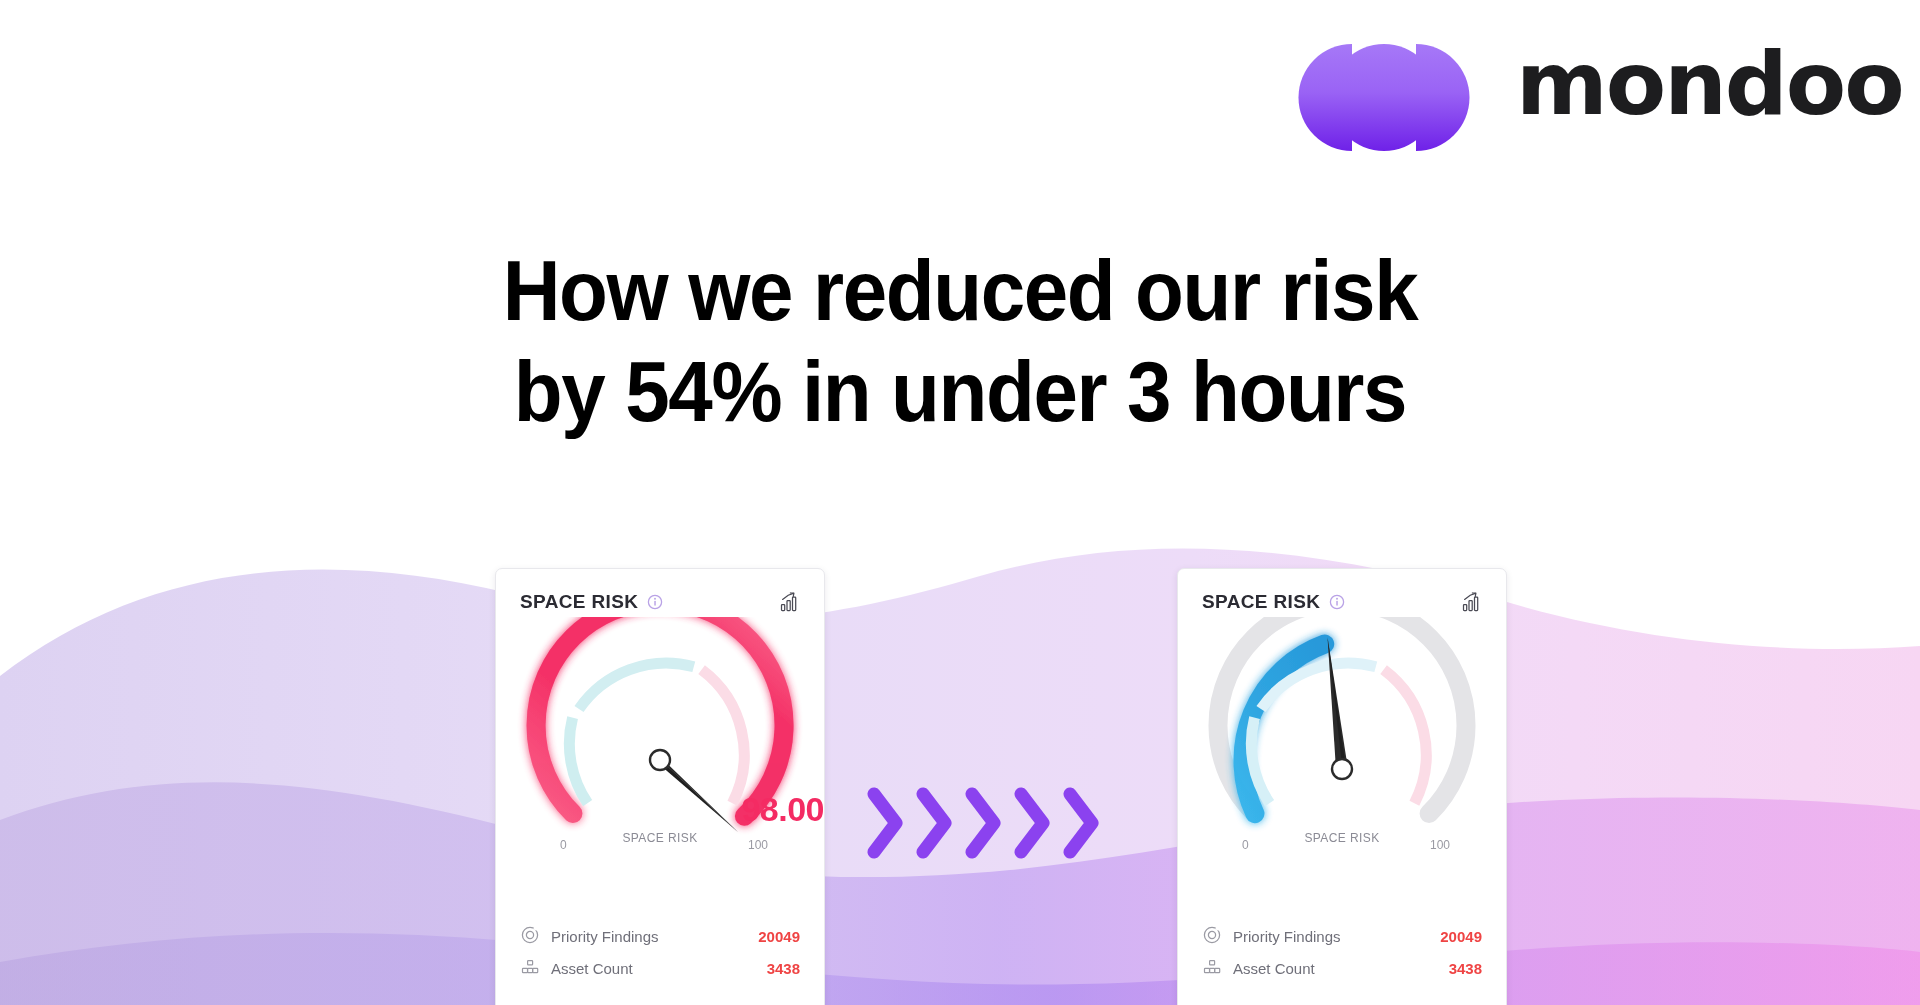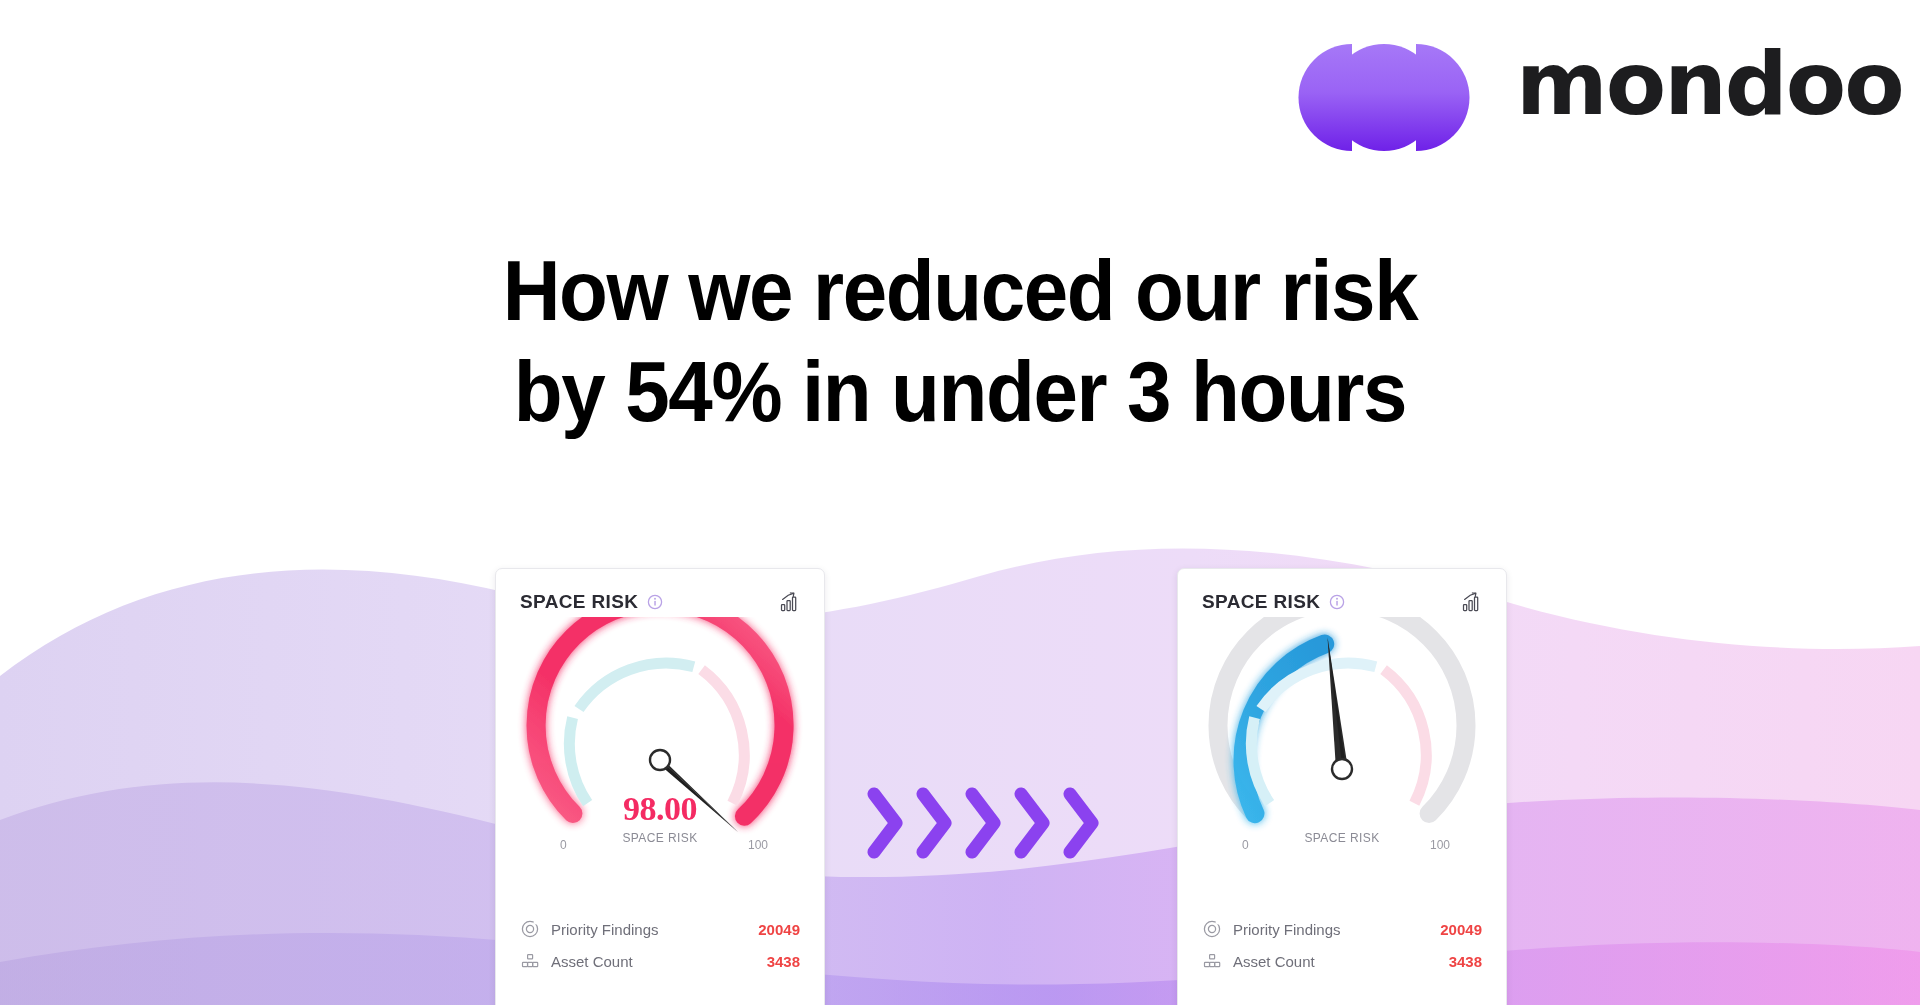--- a/index.html
+++ b/index.html
@@ -84,26 +84,25 @@
     width:100%;
     height:290px;
     margin-top:4px;
   }
   .gauge-svg { display:block; margin:0 auto; }
 
   .gauge-value {
     position:absolute;
     left:0; right:0;
     top:175px;
-    text-align:center;
+    text-align:right;
     font-size:34px;
     font-weight:700;
     letter-spacing:-.5px;
     line-height:1;
-    font-family:Liberation Serif, serif;
   }
   .gauge-sub {
     position:absolute;
     left:0; right:0;
     top:214px;
     text-align:center;
     font-size:12px;
     letter-spacing:.4px;
     color:#8b8b95;
     font-weight:400;
@@ -112,21 +111,21 @@
     position:absolute;
     top:221px;
     font-size:12px;
     color:#9a9aa3;
   }
   .gauge-min { left:64px; }
   .gauge-max { right:56px; }
 
   .card-foot { padding:6px 24px 0 24px; }
   .foot-row {
-    display:flex; align-items:center;
+    display:flex; align-items:flex-end;
     height:32px;
   }
   .foot-icon { width:20px; height:20px; margin-right:11px; flex:0 0 20px; }
   .foot-label {
     flex:1 1 auto;
     font-size:15px;
     color:#6f6f79;
   }
   .foot-value {
     font-size:15px;

